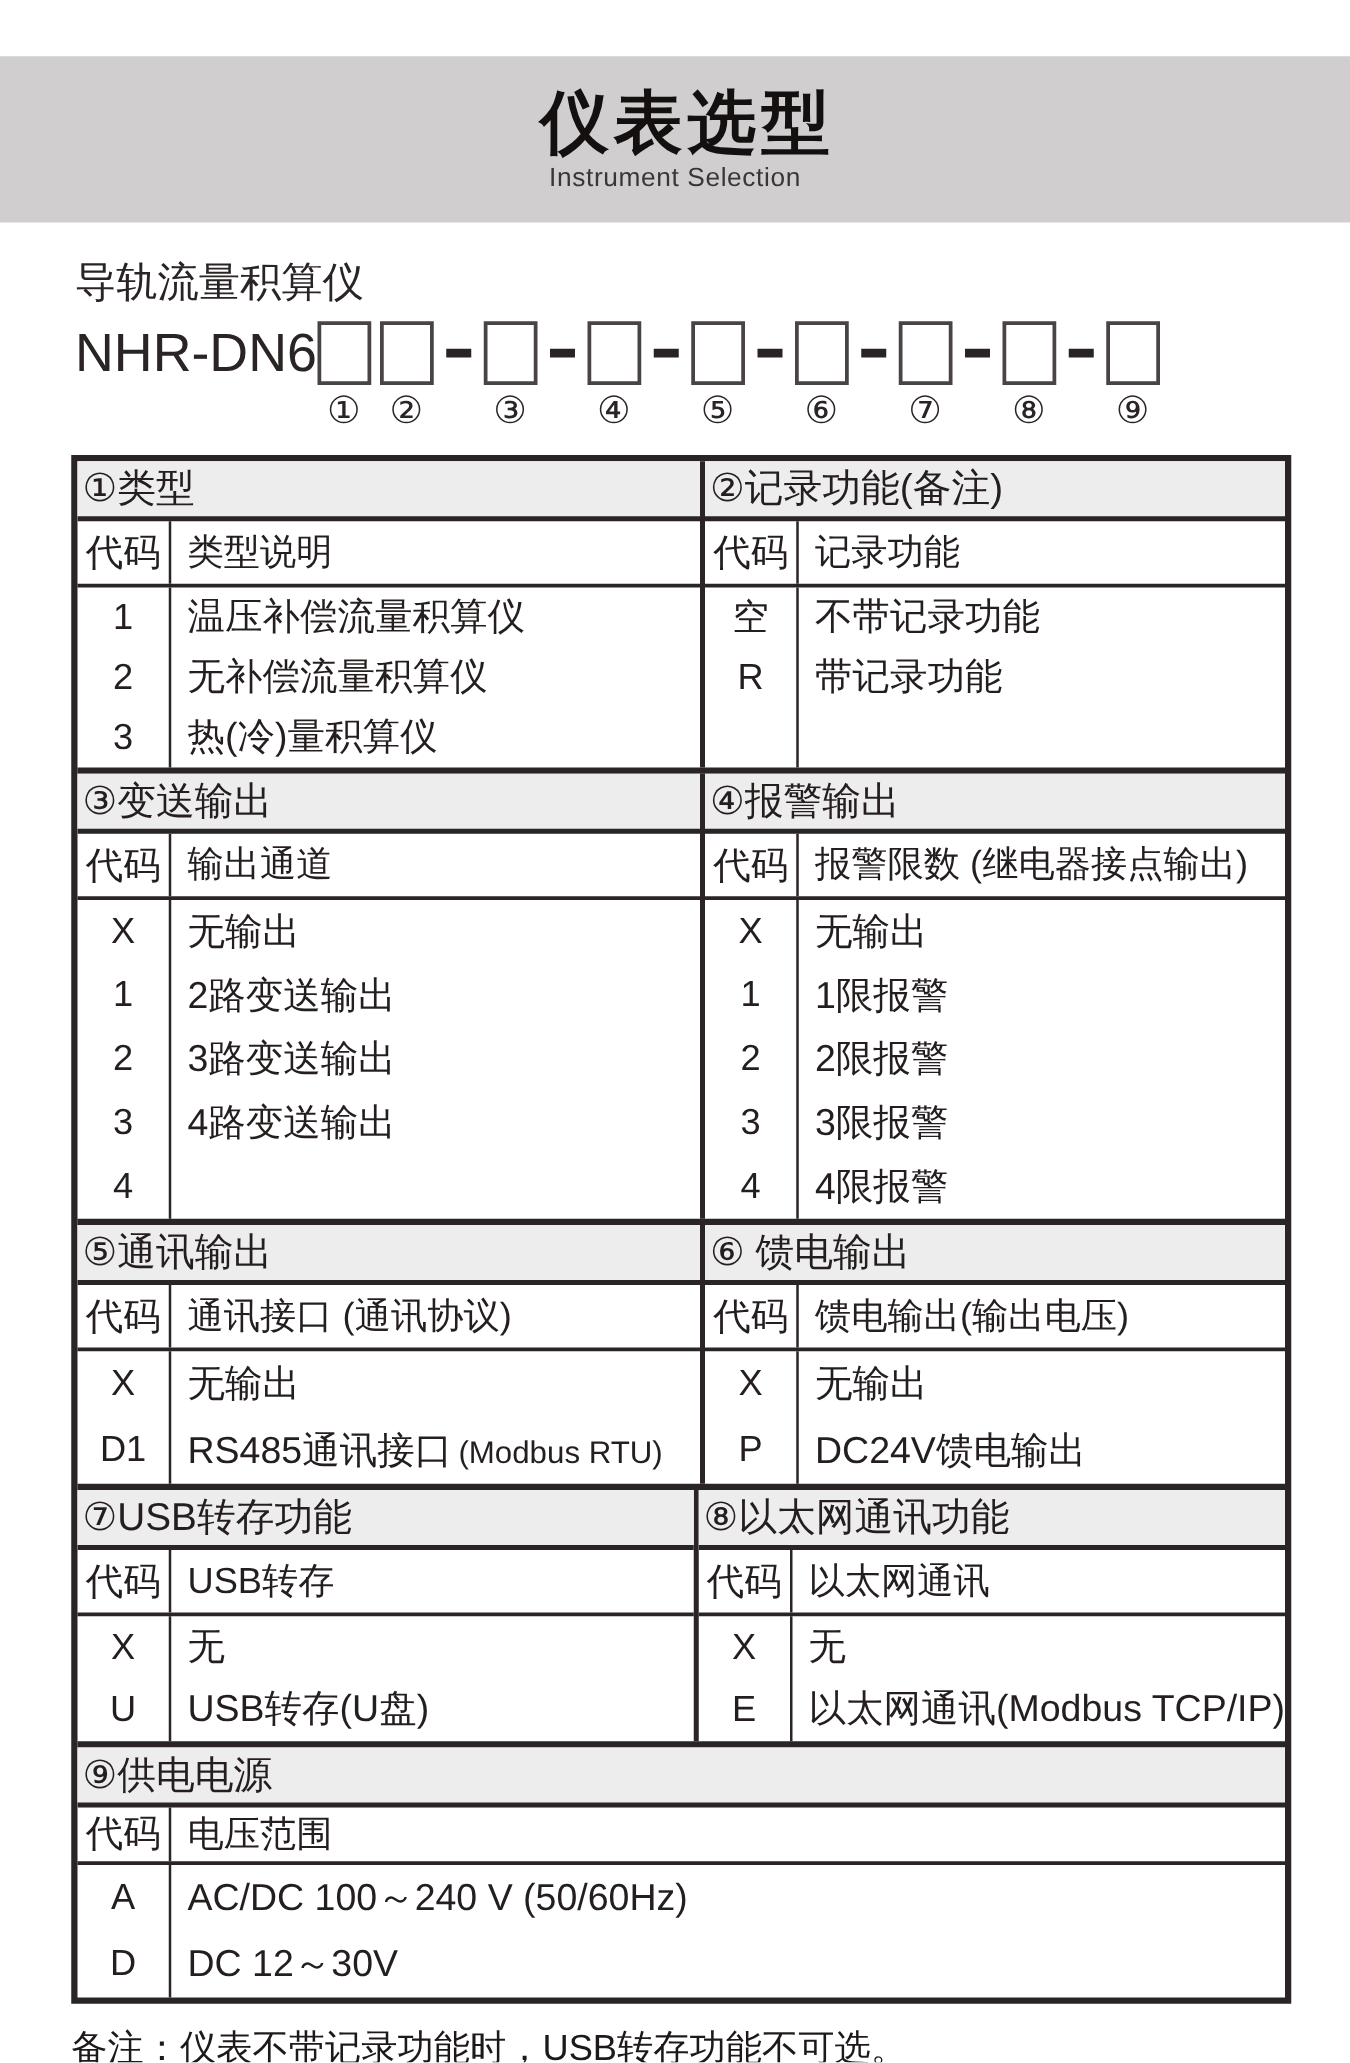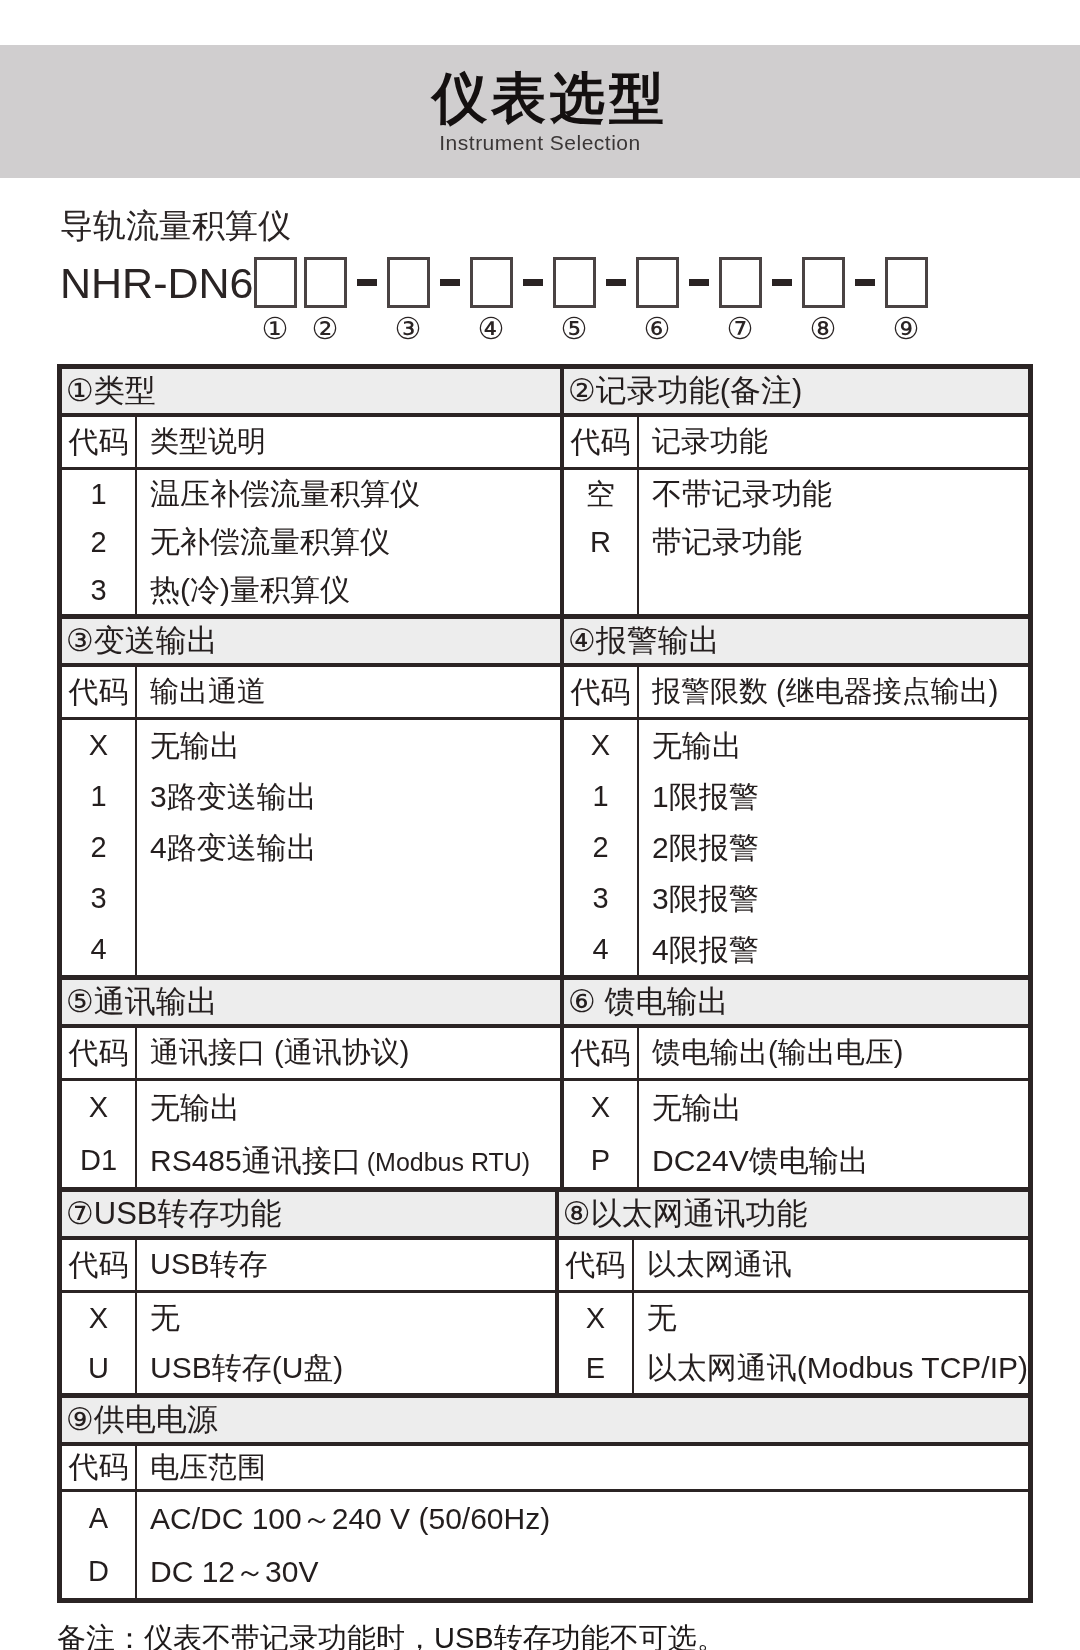--- a/index.html
+++ b/index.html
@@ -216,20 +216,21 @@
         <div class="data-area">
           <div class="codes">
             <div class="drow">X</div>
             <div class="drow">1</div>
             <div class="drow">2</div>
             <div class="drow">3</div>
             <div class="drow">4</div>
           </div>
           <div class="descs">
             <div class="drow">无输出</div>
+            <div class="drow">2路变送输出</div>
             <div class="drow">3路变送输出</div>
             <div class="drow">4路变送输出</div>
           </div>
         </div>
       </div>
       <div class="half rhalf">
         <div class="sec-head">④报警输出</div>
         <div class="sub-row">
           <div class="code-w">代码</div>
           <div class="desc-w">报警限数 (继电器接点输出)</div>

